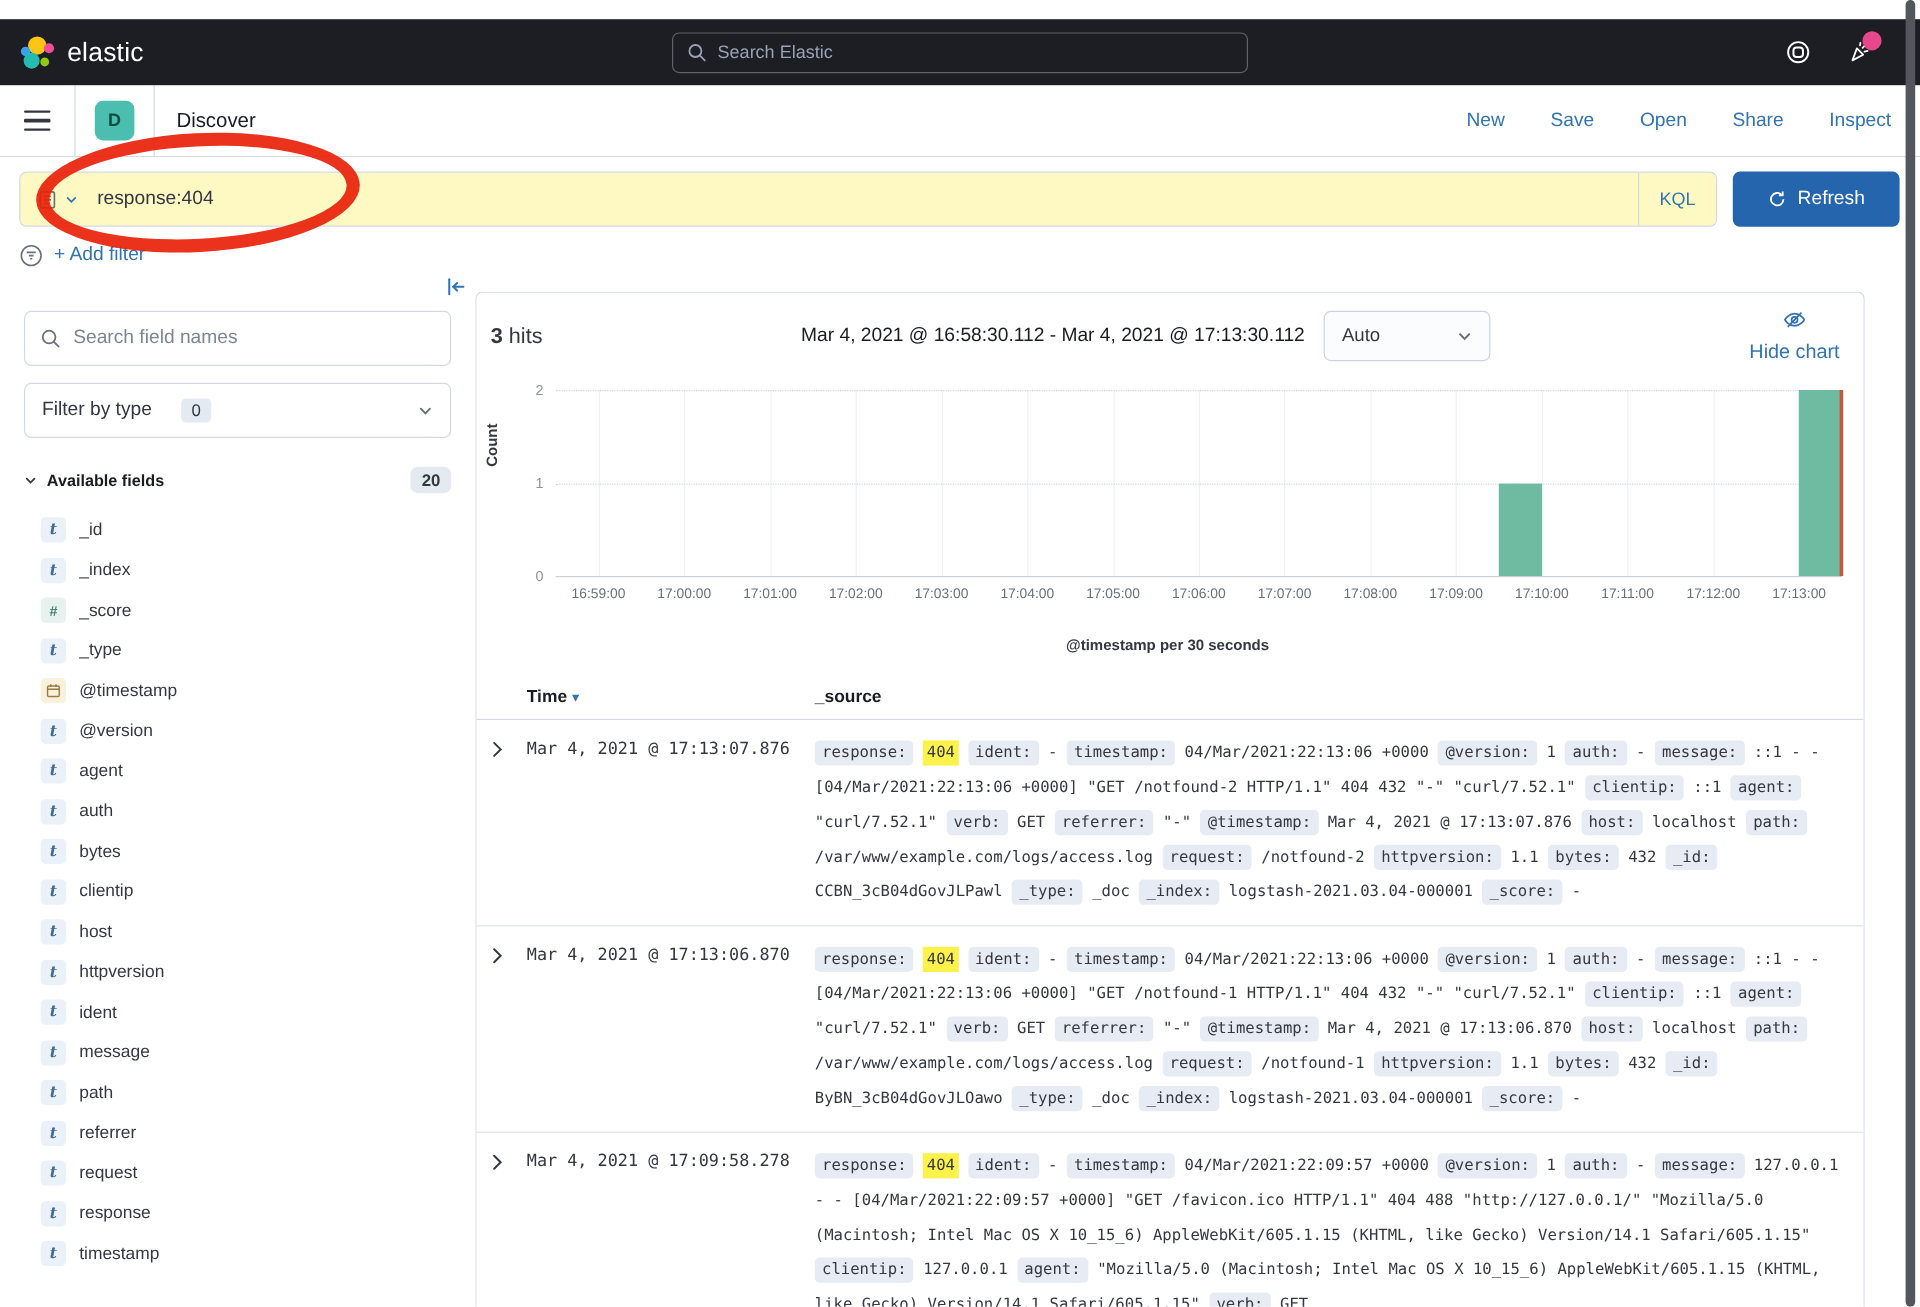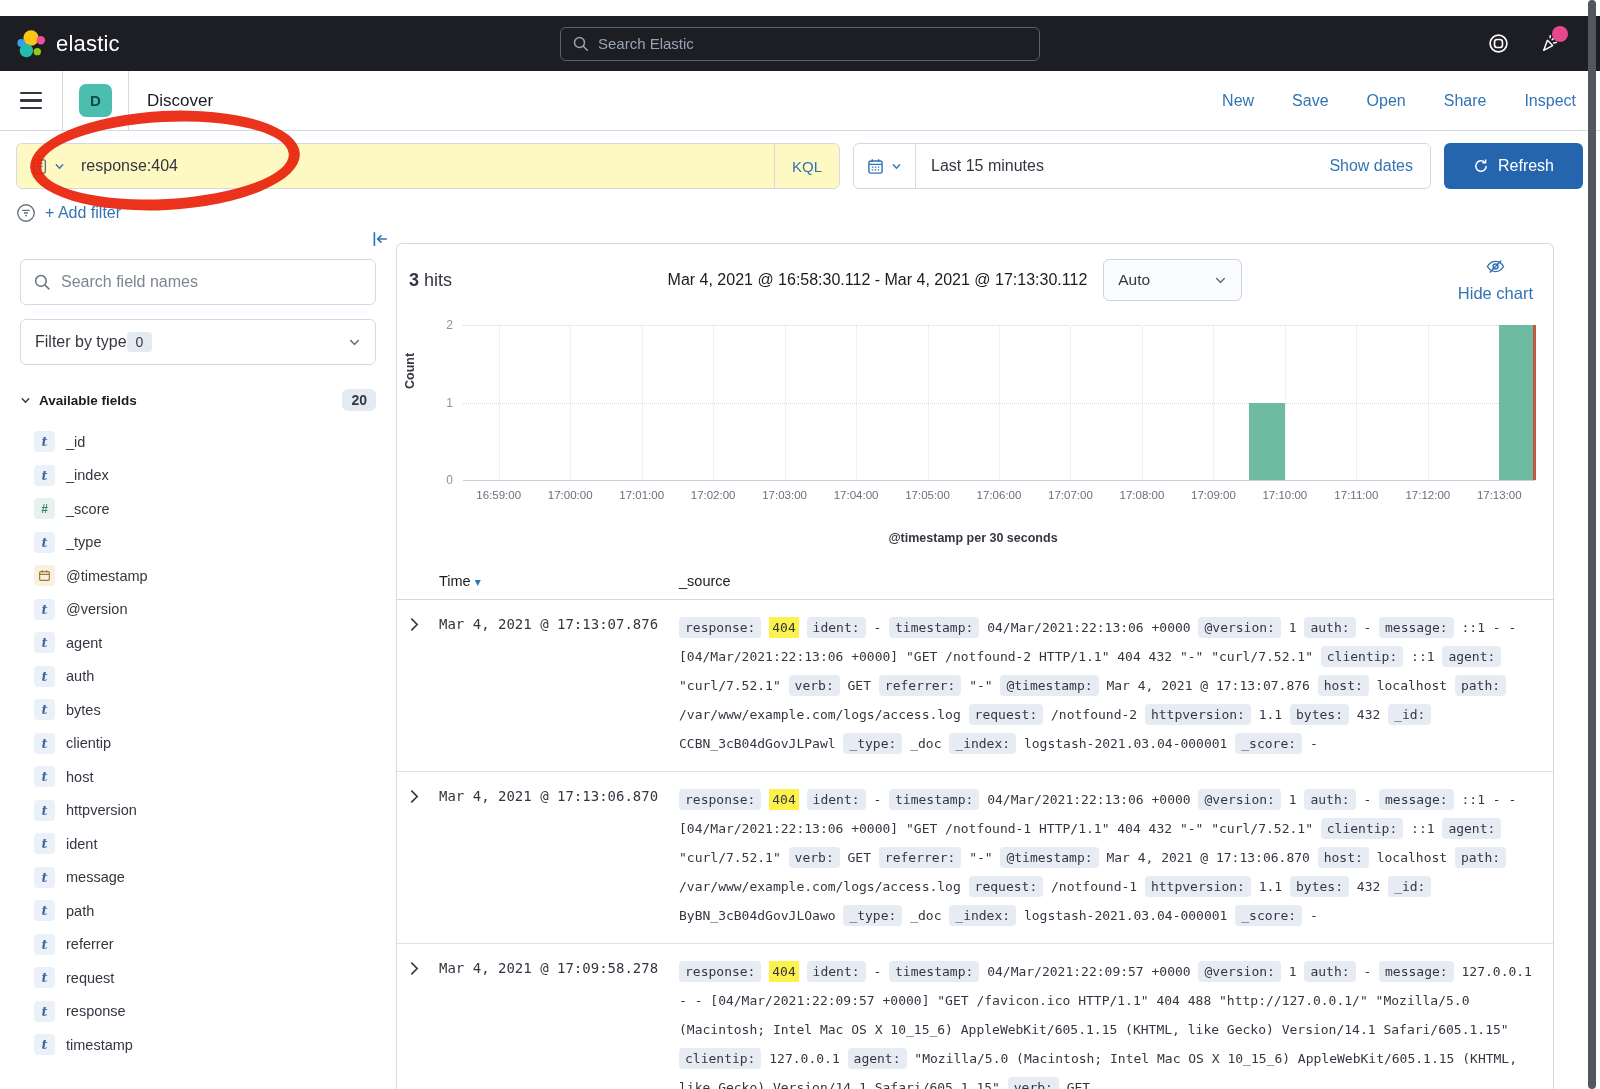--- a/index.html
+++ b/index.html
@@ -55,21 +55,21 @@
   .content { display:flex; height:867px; overflow:hidden; }
   .sidebar { width:396px; flex:none; padding:10px 20px 0 20px; position:relative; }
   .idx-select { height:46px; border:1px solid #C9D3E0; border-radius:8px; display:flex; align-items:center; justify-content:center;
                 gap:10px; font-size:16px; font-weight:700; color:#1A1C21; cursor:pointer; background:#fff; }
   .fld-search { margin-top:16px; height:46px; border:1px solid #D3DAE6; border-radius:6px; display:flex; align-items:center;
                 gap:10px; padding:0 13px; color:#69707D; }
   .fld-search input { border:none; outline:none; font-size:16px; color:#343741; width:100%; background:transparent;
                       font-family:"Liberation Sans","DejaVu Sans",sans-serif; }
   .fld-search input::placeholder { color:#7d8694; }
   .type-filter { margin-top:14px; height:46px; border:1px solid #D3DAE6; border-radius:6px; display:flex; align-items:center;
-                 gap:0; padding:0 14px; font-size:16px; color:#343741; cursor:pointer; }
+                 gap:24px; padding:0 14px; font-size:16px; color:#343741; cursor:pointer; }
   .count-badge { background:#E4EAF2; border-radius:4px; padding:2px 9px; font-size:14px; color:#343741; }
   .type-filter .chev { margin-left:auto; color:#69707D; }
   .avail-row { margin-top:24px; display:flex; align-items:center; gap:8px; }
   .avail-label { font-size:13.5px; font-weight:700; color:#1A1C21; }
   .avail-count { margin-left:auto; background:#E4EAF2; border-radius:6px; padding:3px 9px; font-size:14px; font-weight:600; }
   .field-list { margin-top:14px; }
   .field-item { display:flex; align-items:center; gap:11px; height:33.5px; padding-left:14px; cursor:pointer; }
   .tok { width:21px; height:21px; border-radius:4px; display:flex; align-items:center; justify-content:center; flex:none; }
   .tok-t { background:#EBF1F8; color:#41699E; font-family:"DejaVu Serif","Liberation Serif",serif; font-style:italic; font-weight:700; font-size:13px; }
   .tok-n { background:#E7F2EE; color:#3C8570; font-weight:700; font-size:12px; }
@@ -97,21 +97,21 @@
   .gridv { position:absolute; top:0; bottom:0; width:1px; background:#EEF1F4; }
   .gridh { position:absolute; left:0; right:0; border-top:1px dotted #D2D8DF; }
   .bar { position:absolute; bottom:0; background:#6EBBA1; }
   .nowline { position:absolute; bottom:0; top:0; width:3px; background:#C05A3E; }
   .ytick { position:absolute; right:calc(100% + 10px); transform:translateY(-50%); font-size:12px; color:#8b93a1; }
   .xtick { position:absolute; top:calc(100% + 9px); transform:translateX(-50%); font-size:11.5px; color:#69707D; white-space:nowrap; }
   .xtitle { position:absolute; bottom:0; left:0; right:0; text-align:center; font-size:12.5px; font-weight:700; color:#343741; }
 
   
   .thead { display:flex; padding:14px 20px 10px 12px; border-bottom:1px solid #D3DAE6; margin-top:14px;
-           font-size:14.5px; font-weight:400; color:#1A1C21; }
+           font-size:14.5px; font-weight:700; color:#1A1C21; }
   .col-expand { width:30px; flex:none; }
   .col-time { width:240px; flex:none; }
   .sort-arrow { color:#3273B4; font-size:12px; margin-left:4px; }
   .doc-row { display:flex; padding:13px 20px 13px 12px; border-bottom:1px solid #DCE2EA;
              font-family:"DejaVu Sans Mono","Liberation Mono",monospace; }
   .expand-cell { width:30px; flex:none; padding-top:5px; color:#343741; cursor:pointer; }
   .time-cell { width:240px; flex:none; font-size:14px; padding-top:3px; }
   .src-cell { flex:1; font-size:13px; line-height:29px; word-break:break-word; }
   .fbadge { background:#E7ECF4; border-radius:4px; padding:3px 6px; }
   .hmark { background:#FCF24B; padding:3px 3px; }
@@ -202,37 +202,20 @@
           </svg>
         </span>
         <span class="chev">
           <svg width="11" height="11" viewBox="0 0 12 12">
               <path d="M2.5 4.2l3.5 3.6 3.5-3.6" fill="none" stroke="#3273B4" stroke-width="1.5" stroke-linecap="round"></path>
             </svg>
         </span>
       </span>
       <span class="qtext">response:404</span>
       <span class="kql-seg">KQL</span>
-    </div>
-    <div class="datebox">
-      <span class="cal-seg">
-        <span>
-          <svg width="17" height="17" viewBox="0 0 16 16" fill="none" stroke="#3273B4" stroke-width="1.3">
-            <rect x="1.8" y="2.8" width="12.4" height="11.4" rx="1.5"></rect>
-              <path d="M1.8 6h12.4 M5 1.2v2.6 M11 1.2v2.6 M4.5 8.6h1.4 M7.3 8.6h1.4 M10.1 8.6h1.4 M4.5 11.2h1.4 M7.3 11.2h1.4 M10.1 11.2h1.4"></path>
-          </svg>
-        </span>
-        <span class="chev">
-          <svg width="11" height="11" viewBox="0 0 12 12">
-              <path d="M2.5 4.2l3.5 3.6 3.5-3.6" fill="none" stroke="#3273B4" stroke-width="1.5" stroke-linecap="round"></path>
-            </svg>
-        </span>
-      </span>
-      <span class="range-text">Last 15 minutes</span>
-      <span class="showdates">Show dates</span>
     </div>
     <button class="refresh-btn">
       <span>
         <svg width="16" height="16" viewBox="0 0 16 16" fill="none" stroke="#fff" stroke-width="1.5">
           <path d="M13.2 8a5.2 5.2 0 1 1-1.4-3.55"></path>
             <path d="M12.6 1.6v3.2H9.4" stroke-linejoin="round"></path>
         </svg>
       </span>
       <span>Refresh</span>
     </button>

